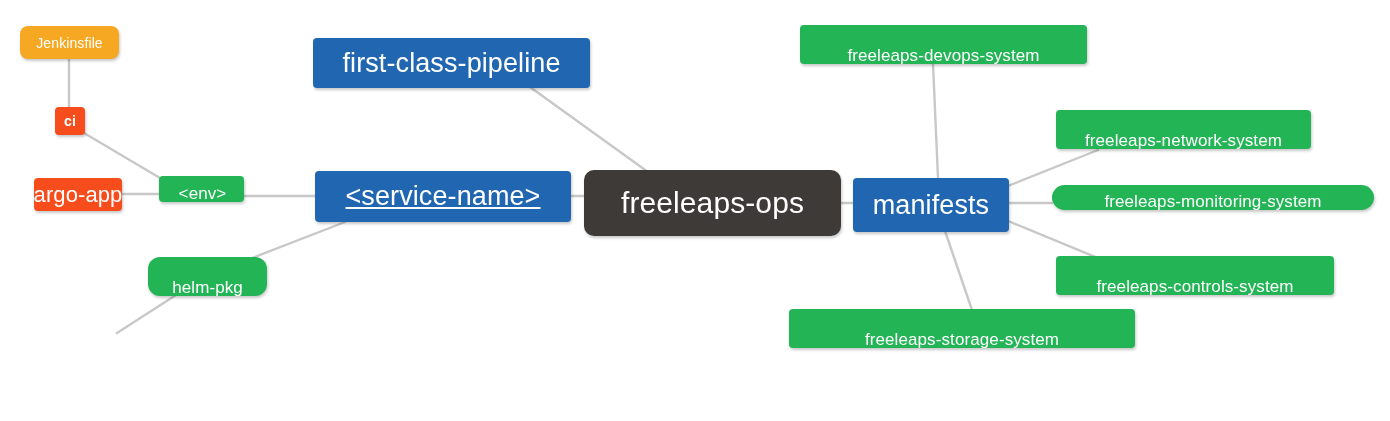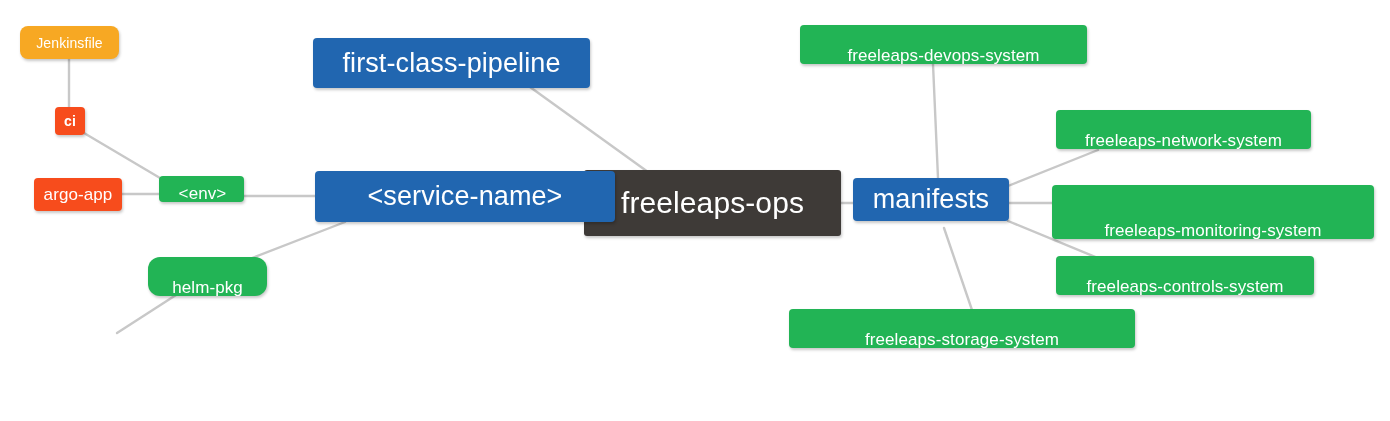--- a/index.html
+++ b/index.html
@@ -35,39 +35,39 @@
     border-radius: 4px;
     white-space: nowrap;
     letter-spacing: 0.1px;
     box-shadow: 1px 2px 3px rgba(0,0,0,0.22);
     padding: 0 10px;
     line-height: 1;
   }
   .node-root {
     background: #3e3a37;
     font-size: 32px;
-    border-radius: 3px;
+    border-radius: 10px;
   }
   .node-blue {
     background: #2166b0;
   }
   .node-green {
     background: #22b455;
   }
   .node-orange {
     background: #f7a823;
     border-radius: 8px;
   }
   .node-red {
     background: #f74c1c;
   }
   .sz-xl { font-size: 30px; }
   .sz-lg { font-size: 27px; }
   .sz-md { font-size: 17px; align-items: flex-end; }
-  .sz-sm { font-size: 17px; }
+  .sz-sm { font-size: 22px; }
   .sz-xs { font-size: 14px; }
 </style>
 </head>
 <body>
 
 <div id="canvas">
 
   <svg id="edge-layer" viewBox="0 0 1390 421" xmlns="http://www.w3.org/2000/svg">
     <g fill="none" stroke="#c8c8c8" stroke-width="2.4" stroke-linecap="round">
       <line x1="69" y1="58" x2="69" y2="107"></line>
@@ -88,25 +88,25 @@
   </svg>
 
   <div class="node node-root sz-xl" style="left:584px; top:170px; width:257px; height:66px;">
     <span>freeleaps-ops</span>
   </div>
 
   <div class="node node-blue sz-lg" style="left:313px; top:38px; width:277px; height:50px;">
     <span>first-class-pipeline</span>
   </div>
 
-  <div class="node node-blue sz-lg" style="left:315px; top:171px; width:300px; height:51px;">
+  <div class="node node-blue sz-lg" style="left:315px; top:171px; width:256px; height:51px;text-decoration:underline;">
     <span>&lt;service-name&gt;</span>
   </div>
 
-  <div class="node node-blue sz-lg" style="left:853px; top:178px; width:156px; height:43px;justify-content:center;">
+  <div class="node node-blue sz-lg" style="left:853px; top:178px; width:156px; height:54px;justify-content:center;">
     <span>manifests</span>
   </div>
 
   <div class="node node-green sz-md" style="left:159px; top:176px; width:85px; height:26px;padding-left:12px;">
     <span>&lt;env&gt;</span>
   </div>
 
   <div class="node node-red sz-xs" style="left:55px; top:107px; width:30px; height:28px;font-weight:bold;">
     <span>ci</span>
   </div>
@@ -125,25 +125,25 @@
 
 
   <div class="node node-green sz-md" style="left:800px; top:25px; width:287px; height:39px;">
     <span>freeleaps-devops-system</span>
   </div>
 
   <div class="node node-green sz-md" style="left:1056px; top:110px; width:255px; height:39px;">
     <span>freeleaps-network-system</span>
   </div>
 
-  <div class="node node-green sz-md" style="left:1052px; top:185px; width:322px; height:54px;">
+  <div class="node node-green sz-md" style="left:1052px; top:185px; width:322px; height:25px;border-radius:19px;">
     <span>freeleaps-monitoring-system</span>
   </div>
 
-  <div class="node node-green sz-md" style="left:1056px; top:256px; width:258px; height:39px;">
+  <div class="node node-green sz-md" style="left:1056px; top:256px; width:278px; height:39px;">
     <span>freeleaps-controls-system</span>
   </div>
 
   <div class="node node-green sz-md" style="left:789px; top:309px; width:346px; height:39px;">
     <span>freeleaps-storage-system</span>
   </div>
 
 </div>
 
 </body></html>

